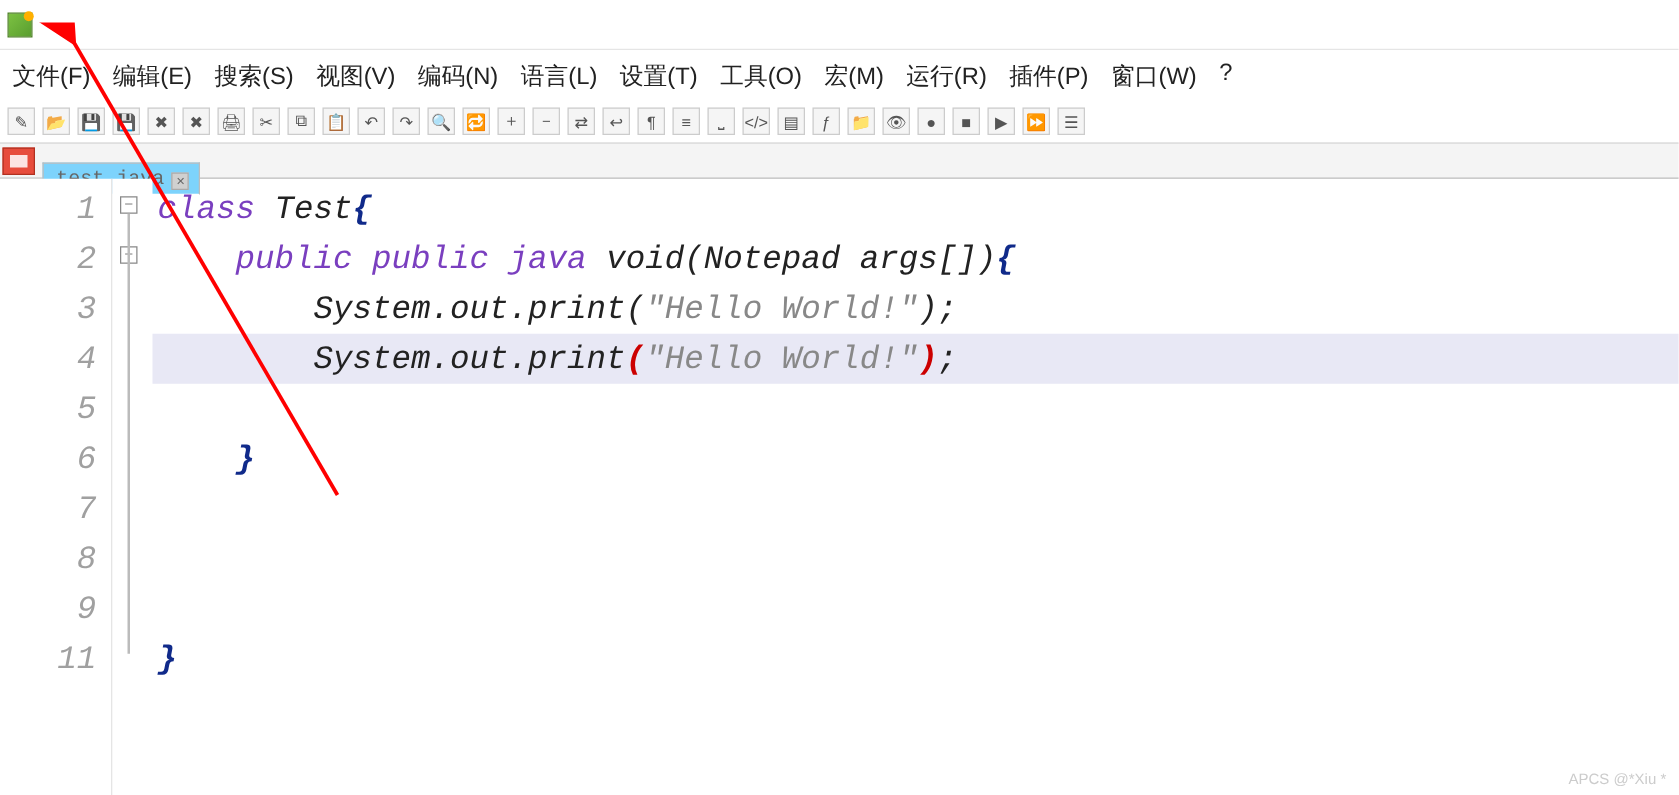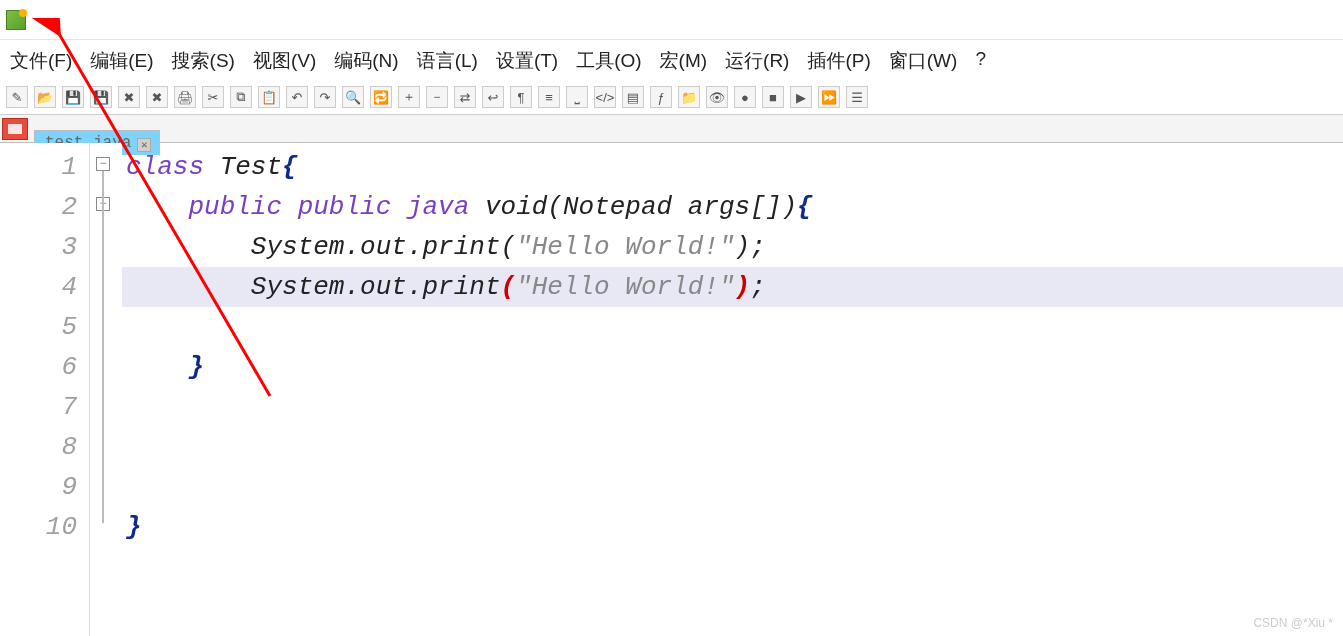--- a/index.html
+++ b/index.html
@@ -243,21 +243,21 @@
   <div class="gutter" id="gutter">
       <div>1</div>
       <div>2</div>
       <div>3</div>
       <div>4</div>
       <div>5</div>
       <div>6</div>
       <div>7</div>
       <div>8</div>
       <div>9</div>
-      <div>10</div>
+      <div>11</div>
     </div>
   <div class="fold-col" id="foldcol">
       <div class="fold-box" style="top: 14px;">−</div>
       <div class="fold-box" style="top: 54px;">−</div>
       <div class="fold-line" style="top: 28px; height: 352px;"></div>
     </div>
   <div class="code" id="code">
       <div class="code-line"><span class="kw">class</span> <span class="fn">Test</span><span class="brace">{</span></div>
       <div class="code-line">    <span class="kw">public</span> <span class="kw">public</span> <span class="kw">java</span> <span class="fn">void</span><span class="punct">(</span><span class="fn">Notepad args</span><span class="punct">[])</span><span class="brace">{</span></div>
       <div class="code-line">        <span class="fn">System</span><span class="punct">.</span><span class="fn">out</span><span class="punct">.</span><span class="fn">print</span><span class="punct">(</span><span class="str">"Hello World!"</span><span class="punct">)</span><span class="punct">;</span></div>
@@ -273,13 +273,13 @@
 
 <svg class="arrow" width="300" height="400">
   <defs>
     <marker id="ah" markerWidth="12" markerHeight="12" refX="2" refY="6" orient="auto">
       <path d="M12,0 L0,6 L12,12 L8,6 Z" fill="#ff0000"></path>
     </marker>
   </defs>
   <line x1="250" y1="378" x2="38" y2="14" stroke="#ff0000" stroke-width="3" marker-end="url(#ah)"></line>
 </svg>
 
-<div class="watermark">CSDN @*Xiu *</div>
+<div class="watermark">APCS @*Xiu *</div>
 
 </body></html>

